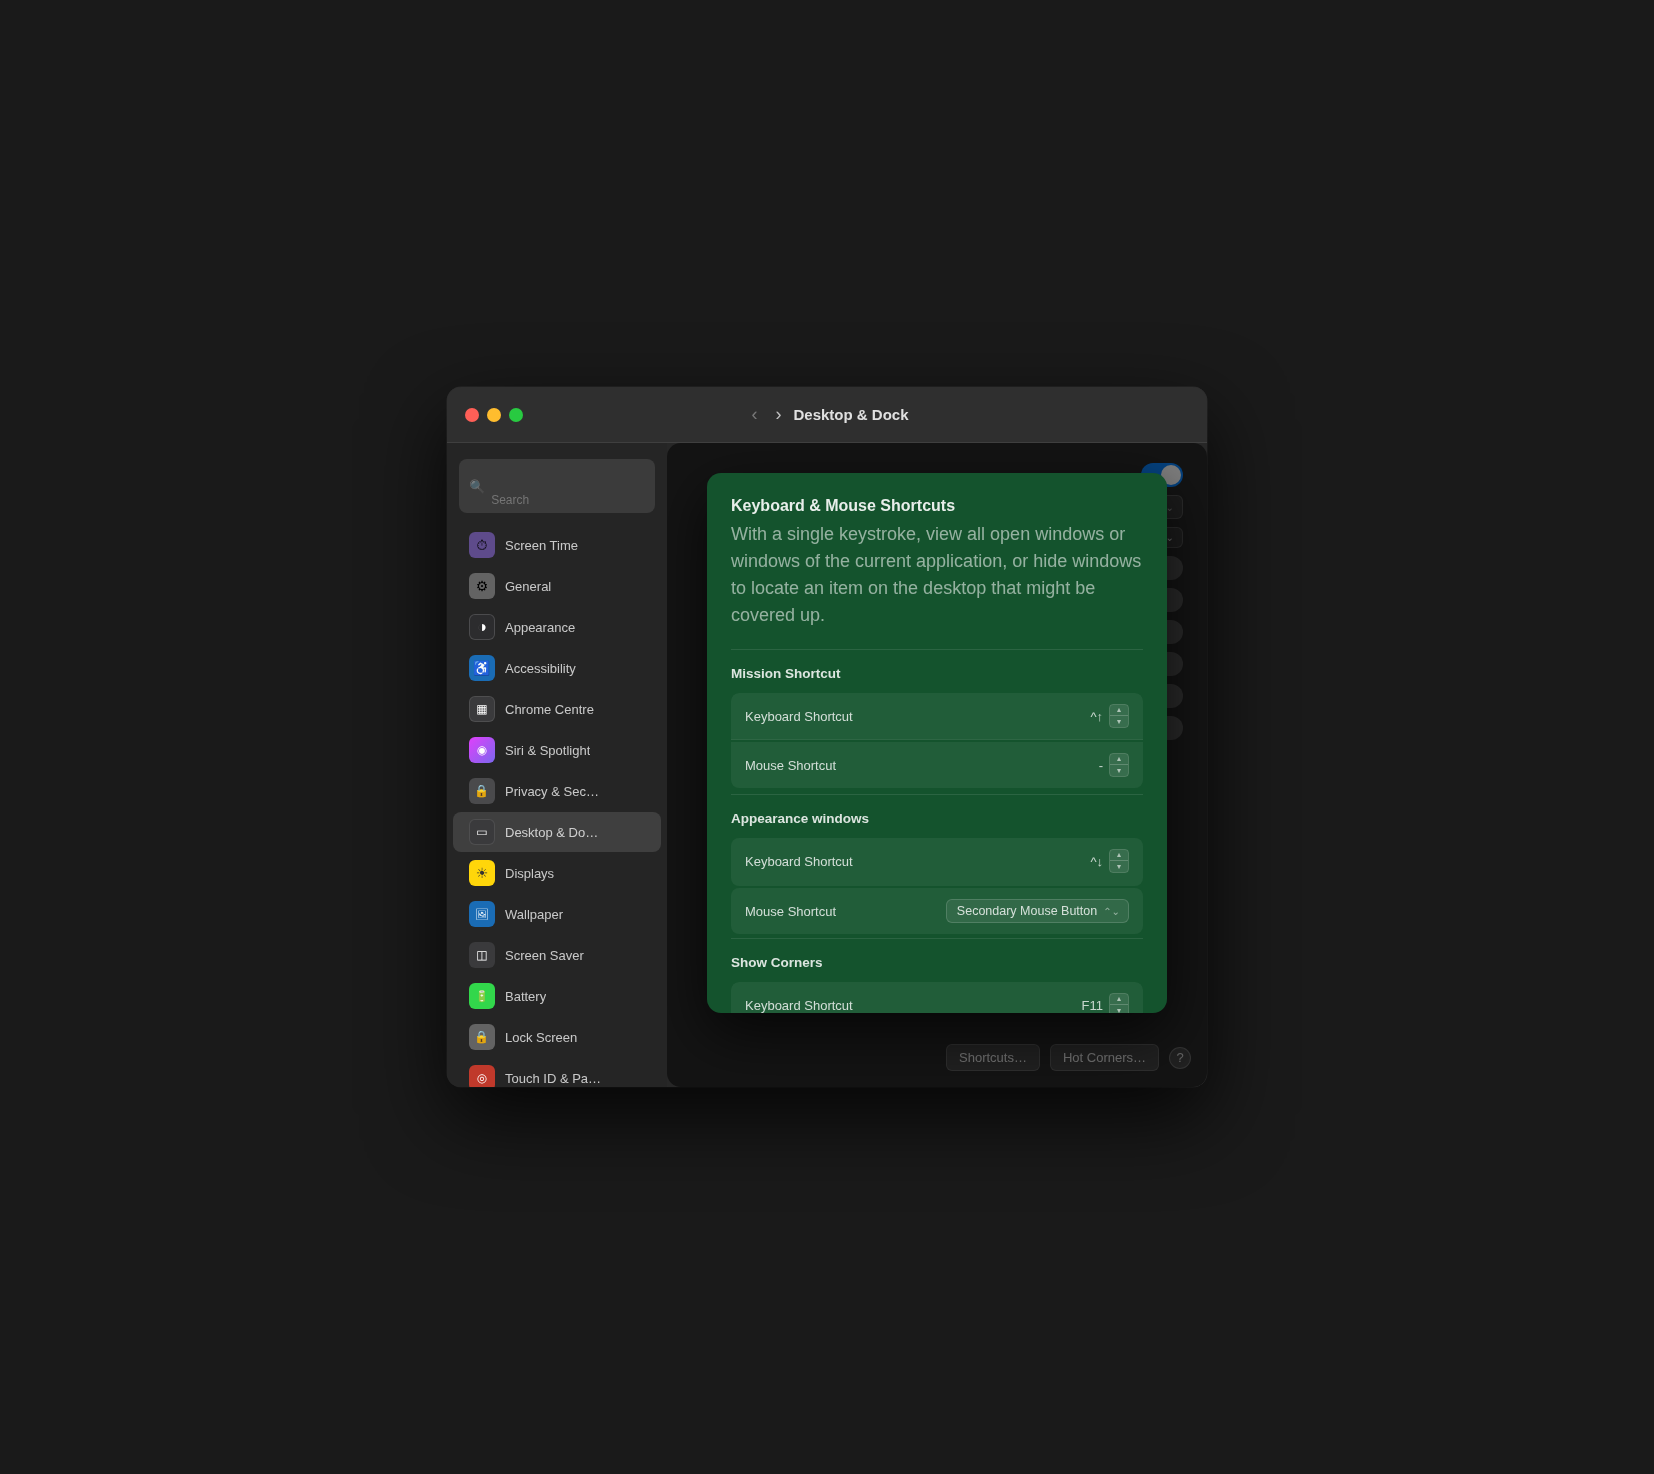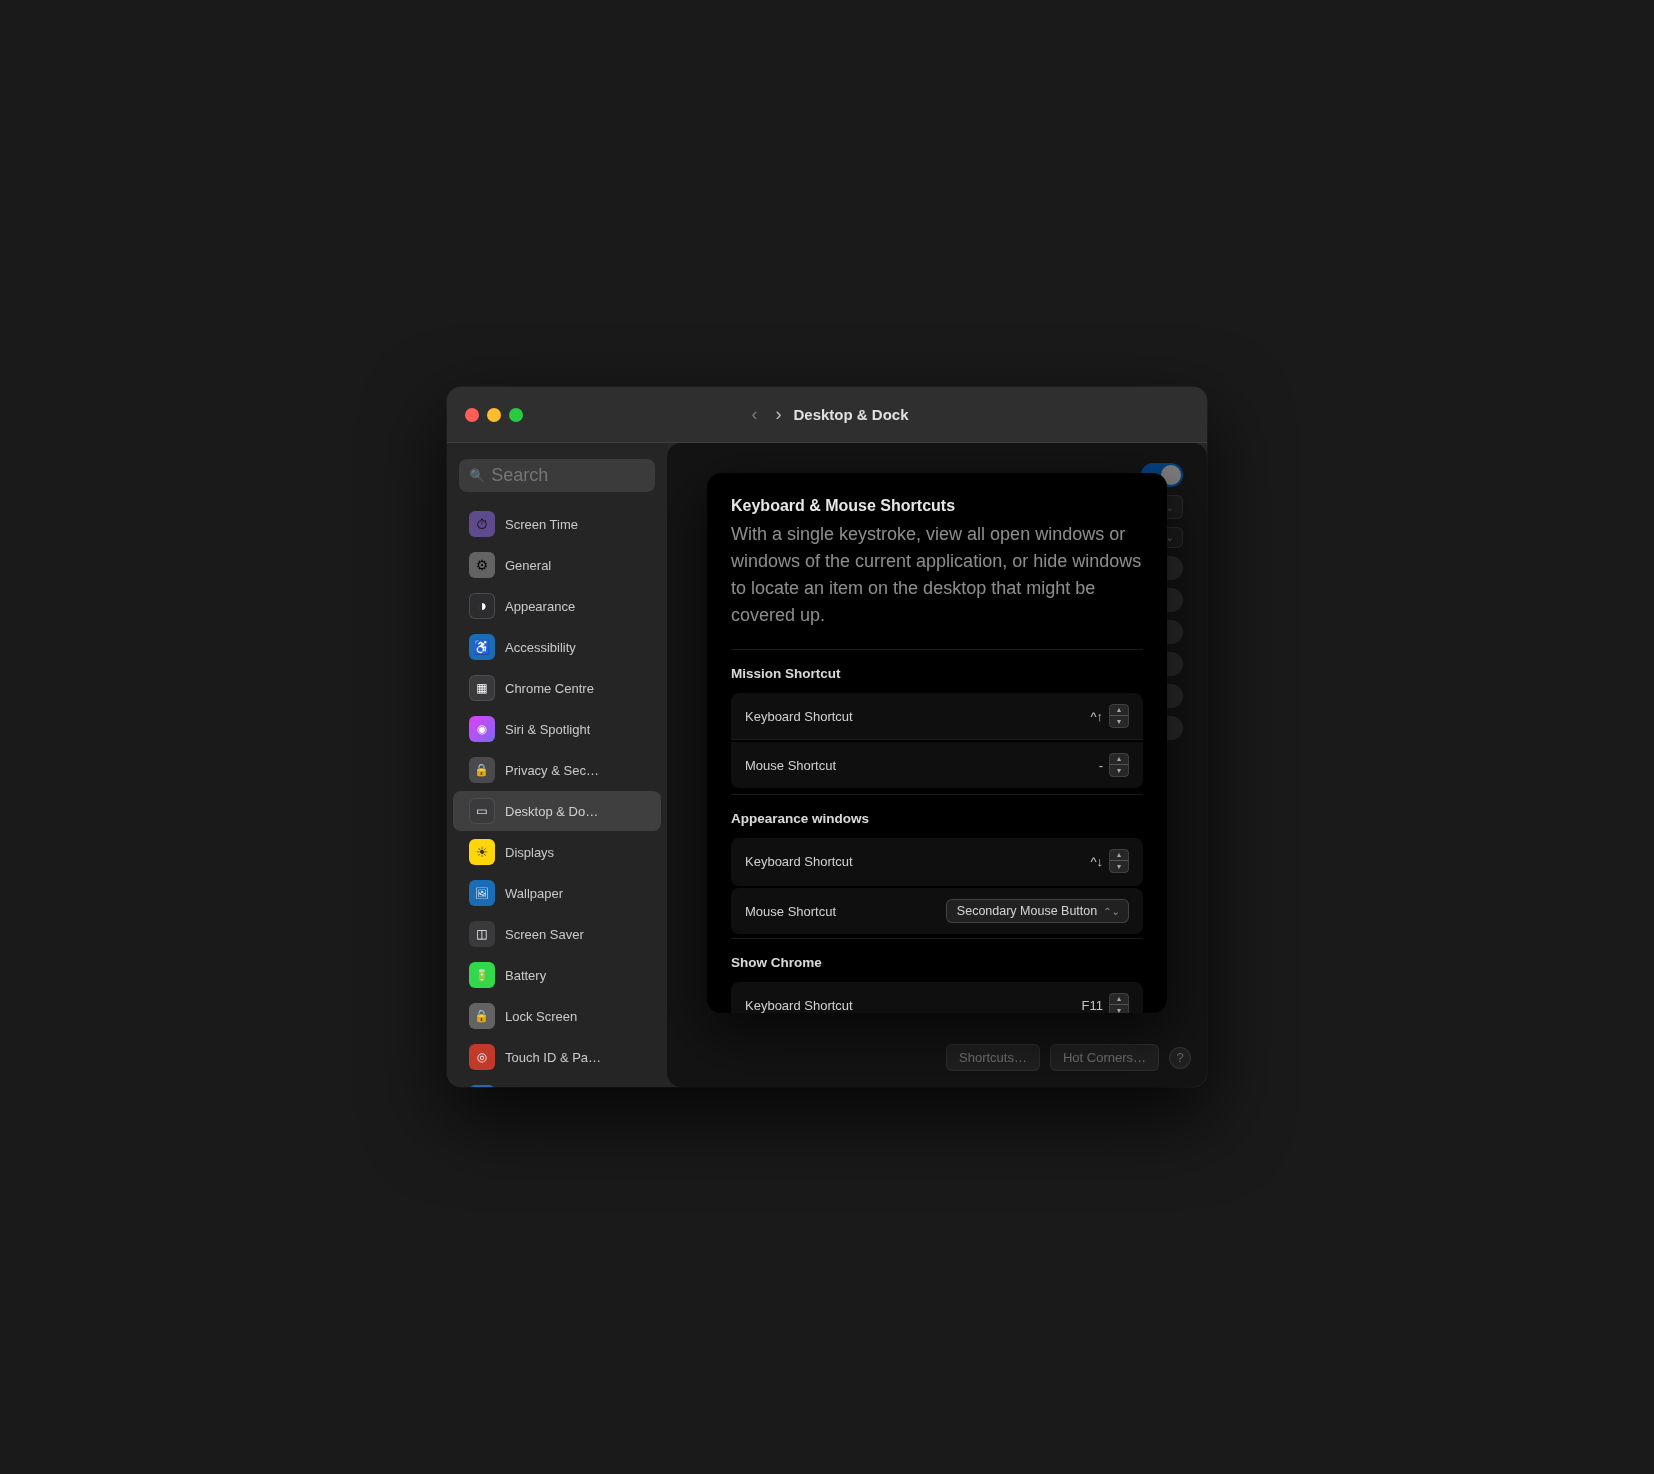--- a/index.html
+++ b/index.html
@@ -106,22 +106,23 @@
     .search-icon {
       color: rgba(255,255,255,0.4);
       font-size: 13px;
     }
 
     .search-input {
       background: none;
       border: none;
       outline: none;
       color: rgba(255,255,255,0.4);
-      font-size: 18px;
+      font-size: 12px;
       width: 100%;
+      margin-top: 28px;
     }
 
     .sidebar-item {
       display: flex;
       align-items: center;
       gap: 10px;
       padding: 7px 16px;
       cursor: pointer;
       border-radius: 8px;
       margin: 1px 6px;
@@ -222,21 +223,21 @@
       display: flex;
       align-items: flex-start;
       justify-content: center;
       padding-top: 30px;
       z-index: 100;
       border-radius: 14px;
     }
 
     .modal {
       width: 460px;
-      background: #000000;
+      background: #14532d;
       border-radius: 14px;
       box-shadow: 0 20px 60px rgba(0,0,0,0.7);
       overflow: hidden;
     }
 
     .modal-body {
       padding: 24px 24px 0;
     }
 
     .modal-header-title {
@@ -611,21 +612,21 @@
                   <div class="shortcut-value">
                     <div class="select-value">
                       <span>Secondary Mouse Button</span>
                       <span class="select-arrows">⌃⌄</span>
                     </div>
                   </div>
                 </div>
               </div>
 
               <div class="section section-block">
-                <div class="section-title">Show Chrome</div>
+                <div class="section-title">Show Corners</div>
                 <div class="rows-container">
 
                   <div class="shortcut-row">
                     <span class="shortcut-label">Keyboard Shortcut</span>
                     <div class="shortcut-value">
                       <span class="shortcut-key">F11</span>
                       <div class="stepper">
                         <div class="stepper-up">▴</div>
                         <div class="stepper-down">▾</div>
                       </div>

